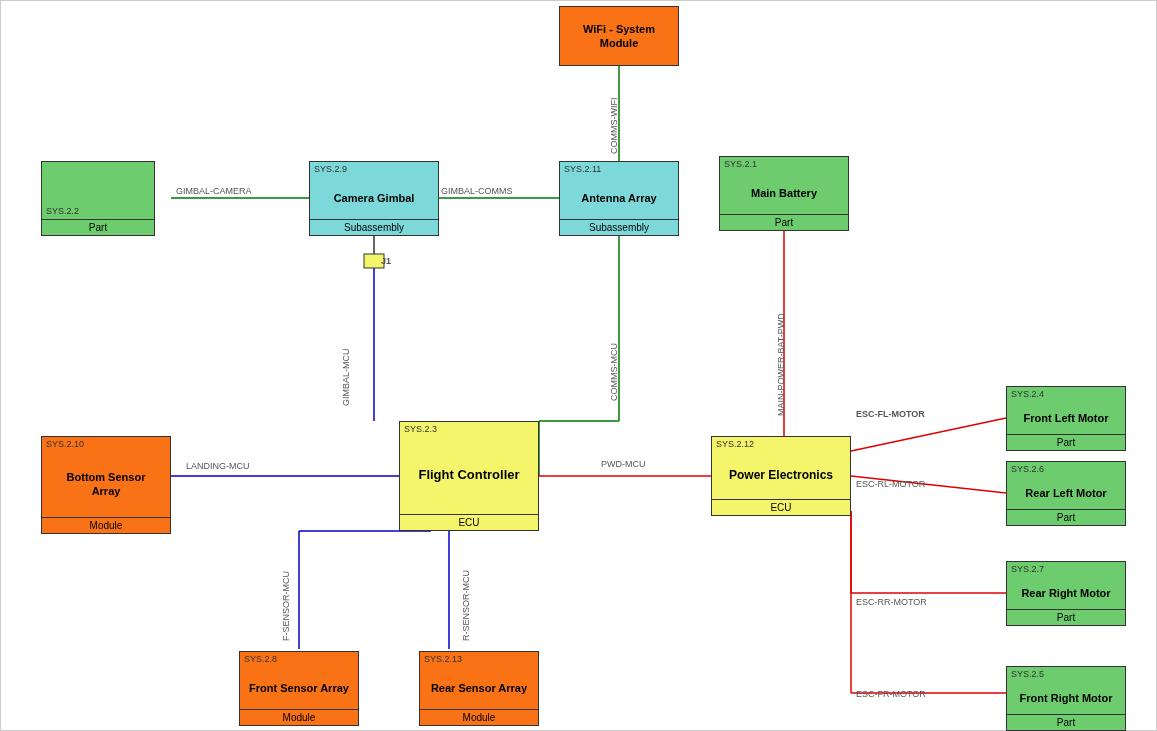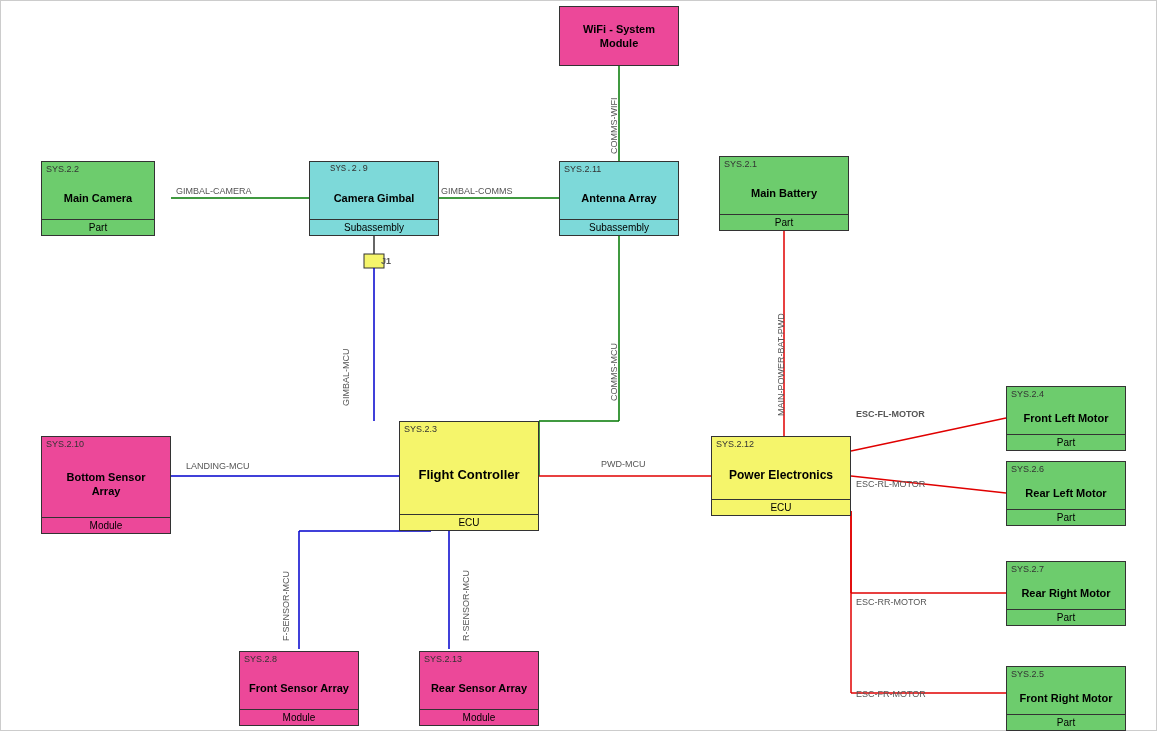--- a/index.html
+++ b/index.html
@@ -46,21 +46,21 @@
     .node-type {
       font-size: 10px;
       padding: 1px 2px;
       width: 100%;
       text-align: center;
       border-top: 1px solid #333;
     }
     .green { background: #6dcc6d; }
     .cyan { background: #7dd9d9; }
     .yellow { background: #f5f56b; }
-    .purple { background: #ec4899; }
+    .purple { background: #f97316; }
     .label-h {
       position: absolute;
       font-size: 9px;
       color: #555;
       white-space: nowrap;
     }
     .label-v {
       position: absolute;
       font-size: 9px;
       color: #555;
@@ -120,26 +120,25 @@
     <line x1="430" y1="530" x2="298" y2="530" stroke="#0000cc" stroke-width="1.5"></line>
     <line x1="298" y1="530" x2="298" y2="648" stroke="#0000cc" stroke-width="1.5"></line>
   </svg>
 
   <div class="node purple" style="left:558px;top:5px;width:120px;height:60px;border:1.5px solid #333;">
     <div class="node-name" style="font-size:11px;font-weight:bold;padding:4px;text-align:center;">WiFi - System Module</div>
   </div>
 
   <div class="node green" style="left:40px;top:160px;width:114px;height:75px;border:1.5px solid #333;justify-content:flex-end;">
     <div class="node-title" style="font-size:9px;padding:2px 4px;">SYS.2.2</div>
-    <div class="node-name" style="flex:1;display:flex;align-items:center;justify-content:center;width:100%;font-weight:bold;">Main Camera</div>
     <div class="node-type" style="border-top:1px solid #333;width:100%;text-align:center;padding:2px;">Part</div>
   </div>
 
   <div class="node cyan" style="left:308px;top:160px;width:130px;height:75px;border:1.5px solid #333;justify-content:flex-start;">
-    <div class="node-title" style="font-size:9px;padding:2px 20px;font-family:Liberation Mono, monospace;">SYS.2.9</div>
+    <div class="node-title" style="font-size:9px;padding:2px 4px;">SYS.2.9</div>
     <div class="node-name" style="flex:1;display:flex;align-items:center;justify-content:center;width:100%;font-weight:bold;">Camera Gimbal</div>
     <div class="node-type" style="border-top:1px solid #333;width:100%;text-align:center;padding:2px;">Subassembly</div>
   </div>
 
   <div class="node cyan" style="left:558px;top:160px;width:120px;height:75px;border:1.5px solid #333;justify-content:flex-start;">
     <div class="node-title" style="font-size:9px;padding:2px 4px;">SYS.2.11</div>
     <div class="node-name" style="flex:1;display:flex;align-items:center;justify-content:center;width:100%;font-weight:bold;">Antenna Array</div>
     <div class="node-type" style="border-top:1px solid #333;width:100%;text-align:center;padding:2px;">Subassembly</div>
   </div>
 

